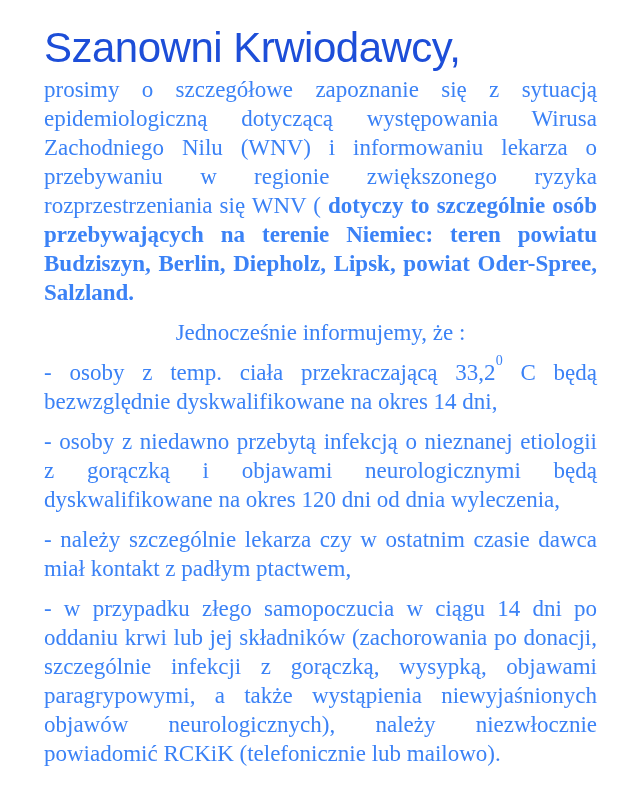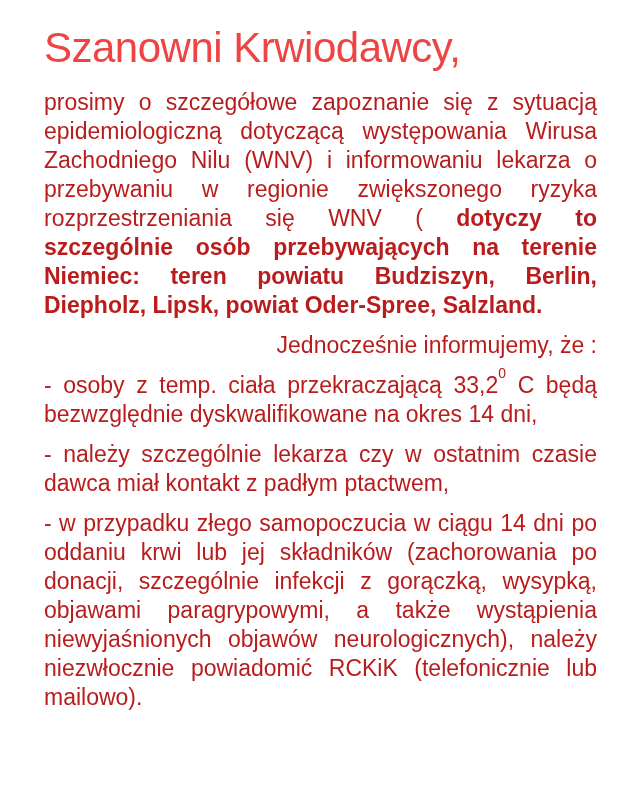--- a/index.html
+++ b/index.html
@@ -13,35 +13,35 @@
     width: 641px;
     height: 800px;
     background: #ffffff;
     padding: 24px 44px 0 44px;
   }
   .doc-title {
     font-family: "Liberation Sans", "DejaVu Sans", sans-serif;
     font-weight: 400;
     font-size: 42px;
     line-height: 1.12;
-    color: #ef4444;
+    color: #1d4ed8;
     letter-spacing: -0.5px;
-    margin: 0 0 17px 0;
+    margin: 0 0 4px 0;
     white-space: nowrap;
   }
   .para {
-    font-family: Liberation Sans, sans-serif;
+    font-family: Liberation Serif, serif;
     font-size: 23px;
     line-height: 29px;
-    color: #b91c1c;
+    color: #3b82f6;
     margin: 0 0 11px 0;
     text-align: justify;
   }
   .para.lead {
-    text-align: right;
+    text-align: center;
   }
   .para strong {
     font-weight: 700;
   }
   .para sup {
     font-size: 14px;
     line-height: 0;
     position: relative;
     top: -0.45em;
   }
@@ -52,18 +52,19 @@
 <div class="page">
 
   <h1 class="doc-title">Szanowni Krwiodawcy,</h1>
 
   <p class="para"><span>prosimy o szczegółowe zapoznanie się z sytuacją epidemiologiczną dotyczącą występowania Wirusa Zachodniego Nilu (WNV) i informowaniu lekarza o przebywaniu w regionie zwiększonego ryzyka rozprzestrzeniania się WNV ( </span><strong>dotyczy to szczególnie osób przebywających na terenie  Niemiec: teren powiatu Budziszyn, Berlin, Diepholz, Lipsk, powiat Oder-Spree, Salzland.</strong></p>
 
   <p class="para lead">Jednocześnie informujemy, że :</p>
 
   <p class="para"><span>- osoby z temp. ciała przekraczającą 33,2</span><sup>0</sup><span> C będą bezwzględnie dyskwalifikowane na okres 14 dni,</span></p>
 
+  <p class="para">- osoby z niedawno przebytą infekcją  o nieznanej etiologii z gorączką i objawami neurologicznymi będą dyskwalifikowane na okres 120 dni od dnia wyleczenia,</p>
 
   <p class="para">- należy szczególnie lekarza czy w ostatnim czasie dawca miał kontakt z padłym ptactwem,</p>
 
   <p class="para">-  w przypadku złego samopoczucia w ciągu 14 dni po oddaniu krwi lub jej składników  (zachorowania po donacji, szczególnie infekcji z gorączką, wysypką, objawami paragrypowymi, a także wystąpienia niewyjaśnionych objawów neurologicznych),  należy niezwłocznie powiadomić RCKiK (telefonicznie lub mailowo).</p>
 
 </div>
 
 </body></html>

